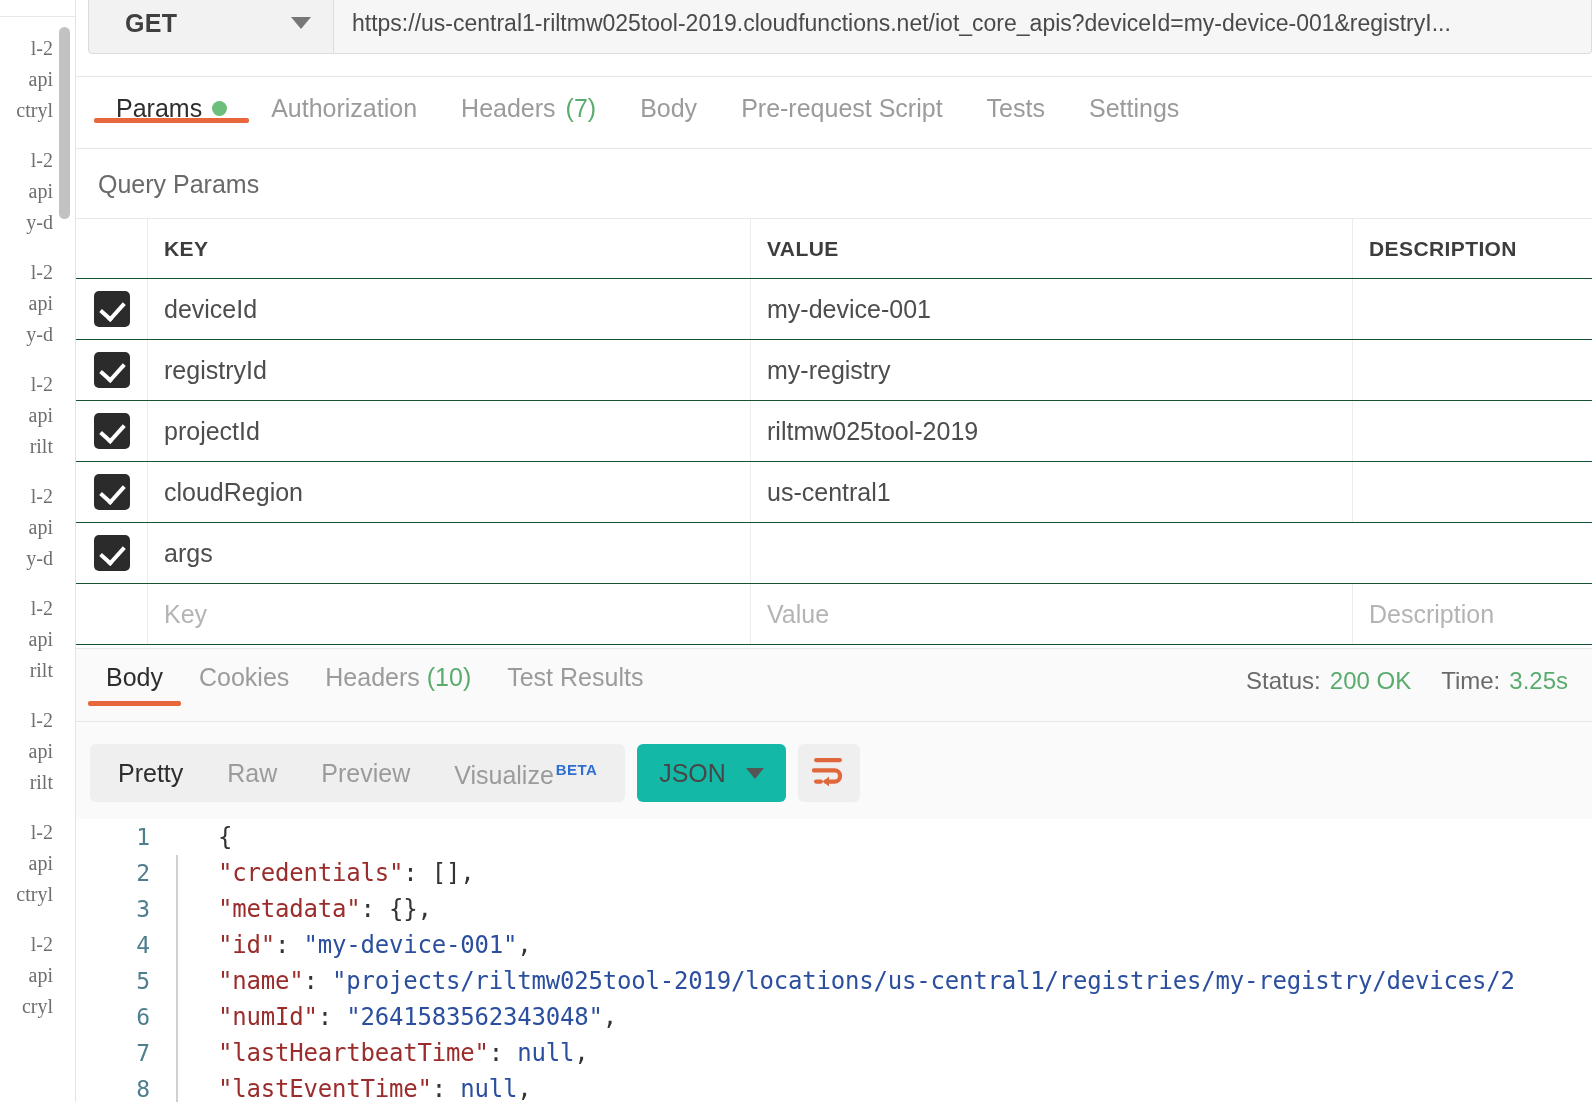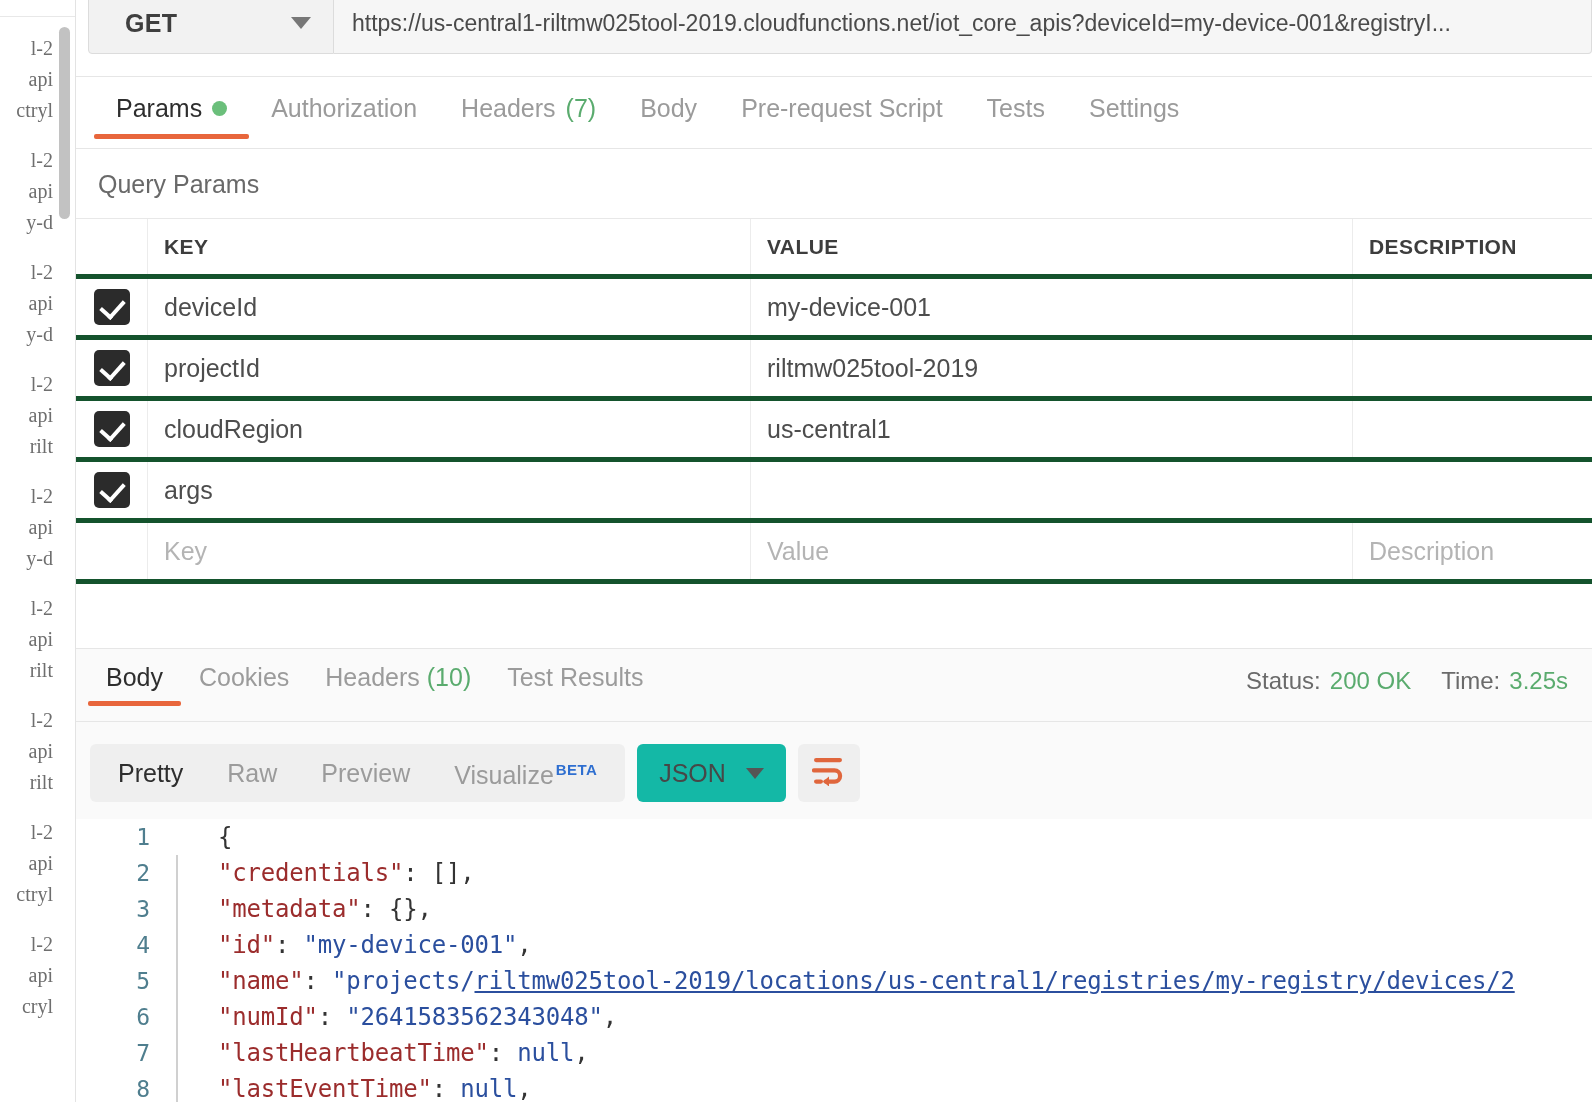--- a/index.html
+++ b/index.html
@@ -146,21 +146,21 @@
     height: 56px;
     display: flex;
     align-items: flex-start;
     padding-left: 18px;
   }
   .tab {
     position: relative;
     display: flex;
     align-items: center;
     gap: 10px;
-    padding: 2px 22px 16px 22px;
+    padding: 2px 22px 0 22px;
     font-size: 25px;
     color: #9b9b9b;
     cursor: pointer;
     white-space: nowrap;
   }
   .tab.active { color: #2e2e2e; }
   .tab.active::after {
     content: "";
     position: absolute;
     left: 0; right: 0; bottom: 0;
@@ -194,21 +194,21 @@
   
   .ptable {
     position: absolute;
     left: 0; top: 218px;
     width: 1516px;
     border-top: 1px solid #e8e8e8;
   }
   .prow {
     display: flex;
     height: 61px;
-    border-bottom: 5px solid #14532d;
+    border-bottom: 1px solid #14532d;
   }
   .prow.header { height: 60px; }
   .pcell {
     display: flex;
     align-items: center;
     border-right: 1px solid #ececec;
     padding: 0 0 0 16px;
     overflow: hidden;
   }
   .c-check {
@@ -409,21 +409,21 @@
   .fold.blank { background: transparent; }
   .code-txt {
     font-size: 24px;
     color: #333333;
     letter-spacing: -.2px;
   }
   .k   { color: #9b2c2c; }
   .s   { color: #2b4f9e; }
   .lit { color: #2b4f9e; }
   .p   { color: #333333; }
-  .lnk { color: #2b4f9e; text-decoration: underline; }
+  .lnk { color: #2b4f9e; }
 </style>
 </head>
 <body>
 
 <div id="app">
 
   <div class="sidebar">
     <div class="sidebar-top-divider"></div>
     <div class="sidebar-list" id="sidebar-list">
         <div class="sb-item">
@@ -544,20 +544,34 @@
           </div>
           <div class="pcell c-desc">
             <span class="cell-text"></span>
           </div>
         </div>
         <div class="prow">
           <div class="pcell c-check">
             <div class="checkbox"></div>
           </div>
           <div class="pcell c-key">
+            <span class="cell-text">registryId</span>
+          </div>
+          <div class="pcell c-value">
+            <span class="cell-text">my-registry</span>
+          </div>
+          <div class="pcell c-desc">
+            <span class="cell-text"></span>
+          </div>
+        </div>
+        <div class="prow">
+          <div class="pcell c-check">
+            <div class="checkbox"></div>
+          </div>
+          <div class="pcell c-key">
             <span class="cell-text">projectId</span>
           </div>
           <div class="pcell c-value">
             <span class="cell-text">riltmw025tool-2019</span>
           </div>
           <div class="pcell c-desc">
             <span class="cell-text"></span>
           </div>
         </div>
         <div class="prow">

